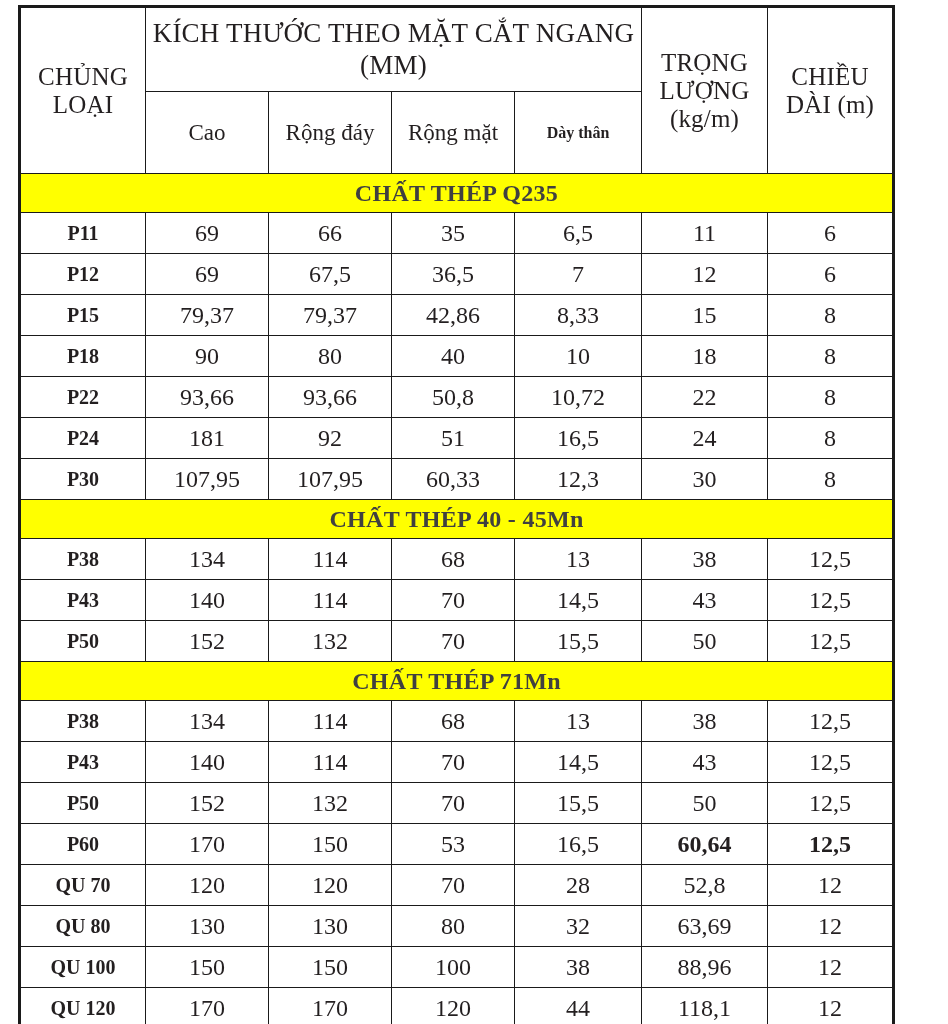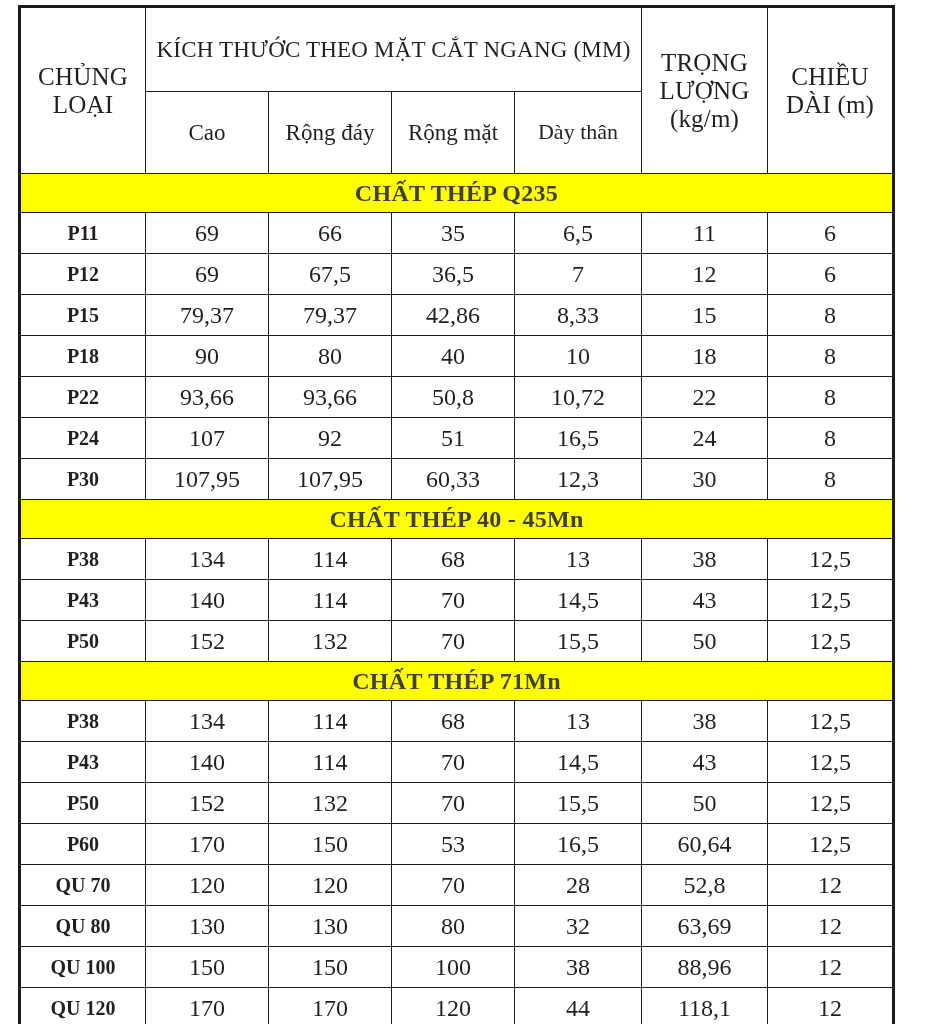--- a/index.html
+++ b/index.html
@@ -51,31 +51,31 @@
   .hdr-purple {
     color: #6B2D91;
     font-weight: bold;
     font-size: 25px;
     line-height: 1.12;
     letter-spacing: 0.2px;
   }
   .hdr-red {
     color: #ED1C1C;
     font-weight: bold;
-    font-size: 23px;
+    font-size: 27px;
     line-height: 1.18;
     letter-spacing: 0.2px;
   }
   .hdr-sub {
     color: #6B2D91;
     font-weight: bold;
     font-size: 23px;
     line-height: 1.12;
   }
-  .hdr-sub.narrow { font-size: 22px; }
+  .hdr-sub.narrow { font-size: 16px; font-weight: bold; }
 
   th.cell-type   { height: 164px; }
   th.cell-group  { height: 83px; }
   th.cell-sub    { height: 81px; }
   th.cell-tall   { height: 164px; }
 
   
   tr.section-row td {
     background: #FFFF00;
     height: 38px;
@@ -88,21 +88,21 @@
   
   tr.data-row td {
     height: 40px;
     font-size: 24px;
   }
   tr.data-row td.type-cell {
     font-weight: bold;
     font-size: 20px;
   }
   tr.data-row td.bold-val {
-    font-weight: normal;
+    font-weight: bold;
     margin-top: 6px;
   }
 </style>
 </head>
 <body>
 
 <div id="spec-table-wrap">
   <table class="spec-table">
     <colgroup>
       <col class="c-type">
@@ -171,21 +171,21 @@
           <td class="type-cell">P22</td>
           <td>93,66</td>
           <td>93,66</td>
           <td>50,8</td>
           <td>10,72</td>
           <td>22</td>
           <td>8</td>
         </tr>
         <tr class="data-row">
           <td class="type-cell">P24</td>
-          <td>107</td>
+          <td>181</td>
           <td>92</td>
           <td>51</td>
           <td>16,5</td>
           <td>24</td>
           <td>8</td>
         </tr>
         <tr class="data-row">
           <td class="type-cell">P30</td>
           <td>107,95</td>
           <td>107,95</td>

